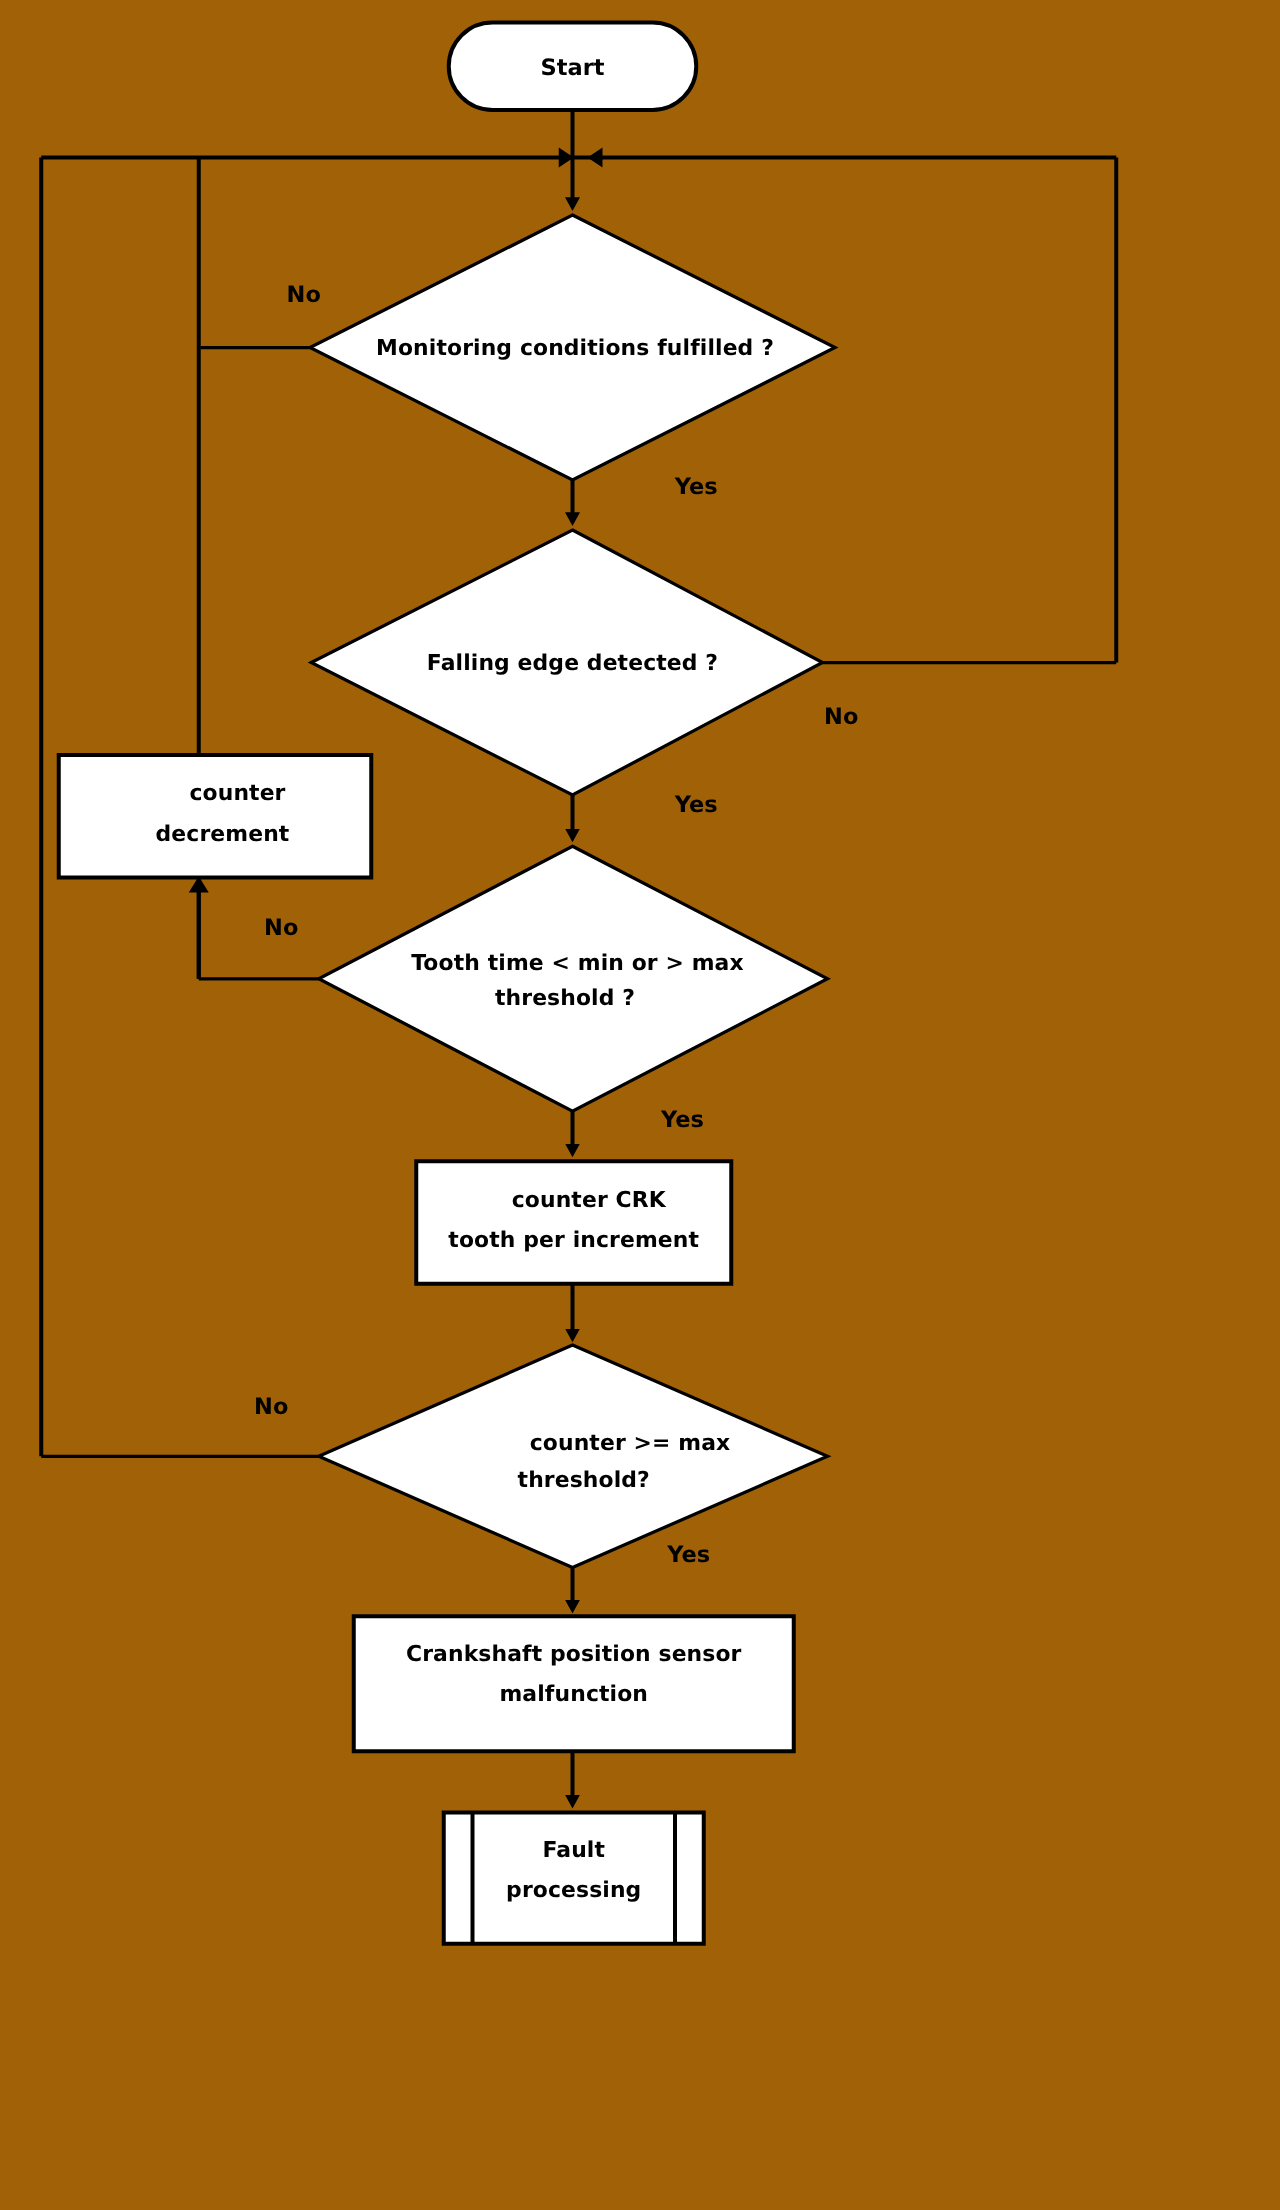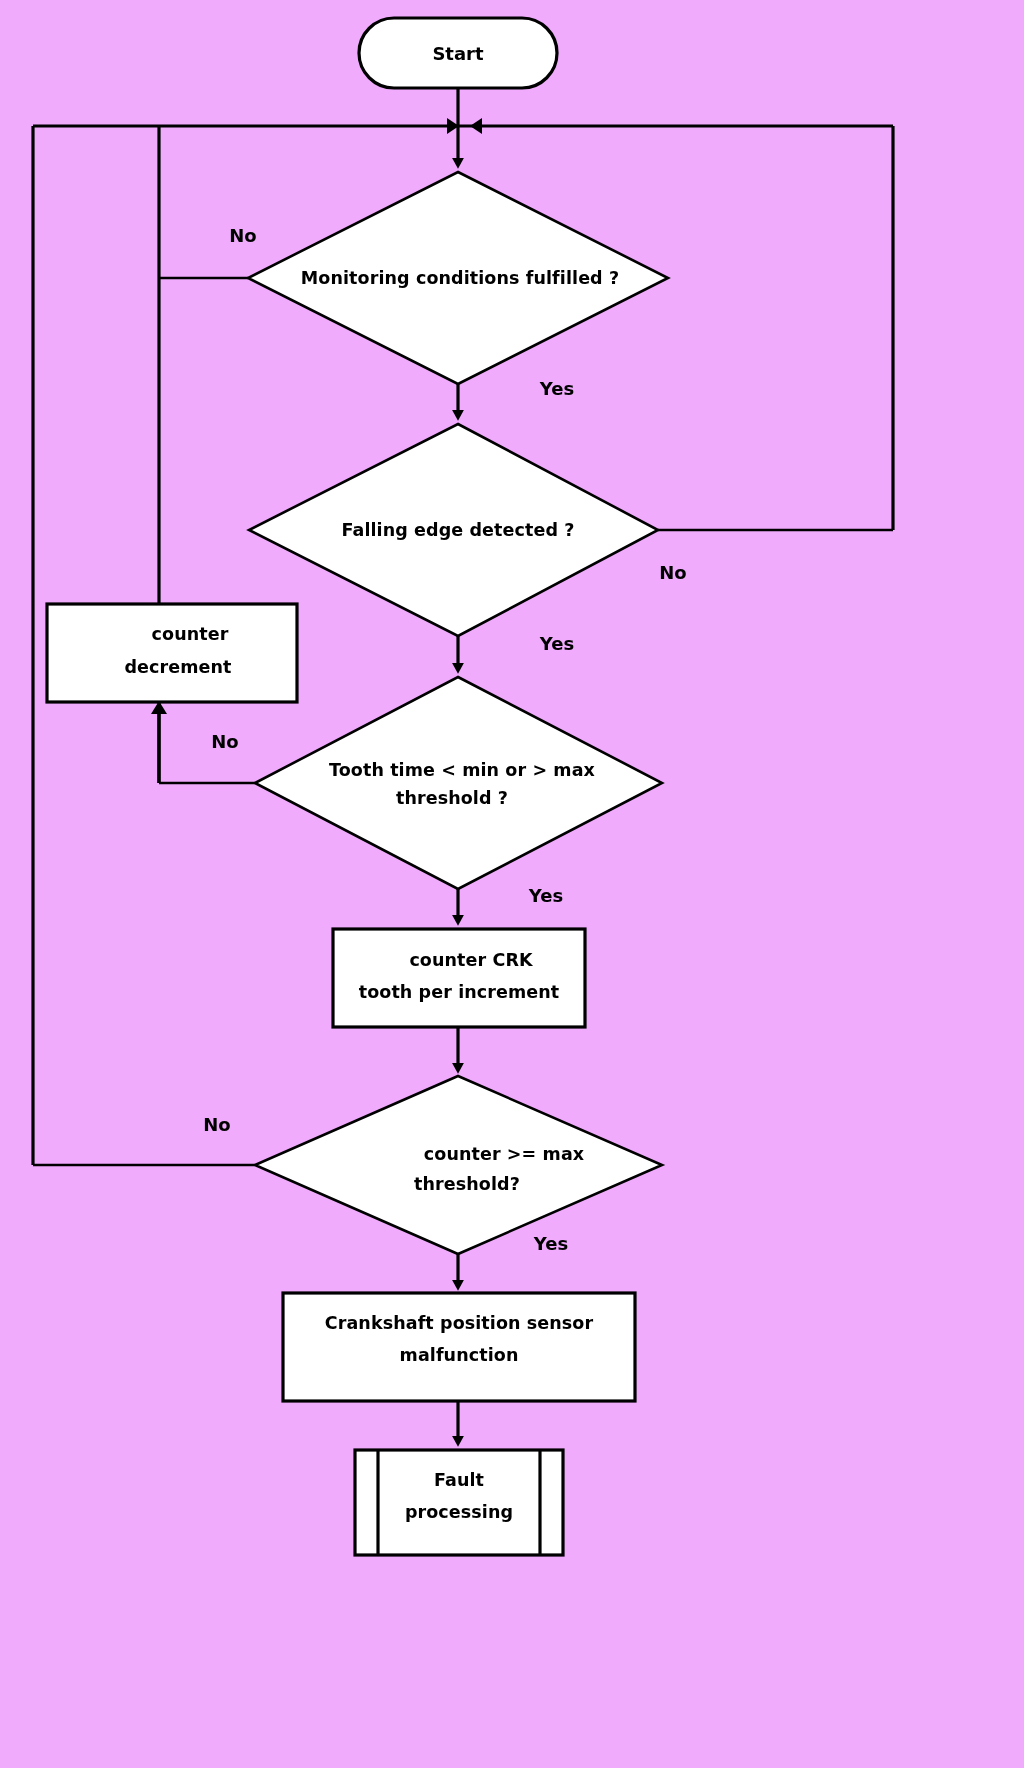--- a/index.html
+++ b/index.html
@@ -2,21 +2,21 @@
 <html><head>
 <meta charset="utf-8">
 <style>
   html,body{margin:0;padding:0;background:#ffffff;}
   body{
     width:1024px;height:1768px;
     font-family:"DejaVu Sans", sans-serif;
     color:#000000;
     overflow:hidden;
   }
-  #flow-root{position:relative;width:1024px;height:1768px;background:#f0abfc;}
+  #flow-root{position:relative;width:1024px;height:1768px;background:#a16207;}
   svg{display:block;}
   .shape{fill:#ffffff;stroke:#000000;stroke-width:3.2;}
   .shape-thin{fill:#ffffff;stroke:#000000;stroke-width:2.6;}
   .conn{stroke:#000000;stroke-width:3.2;fill:none;}
   .conn-thin{stroke:#000000;stroke-width:2.6;fill:none;}
   .arrowhead{fill:#000000;stroke:none;}
   .node-text{
     font-family:"DejaVu Sans", sans-serif;
     font-size:17.5px;
     font-weight:bold;

